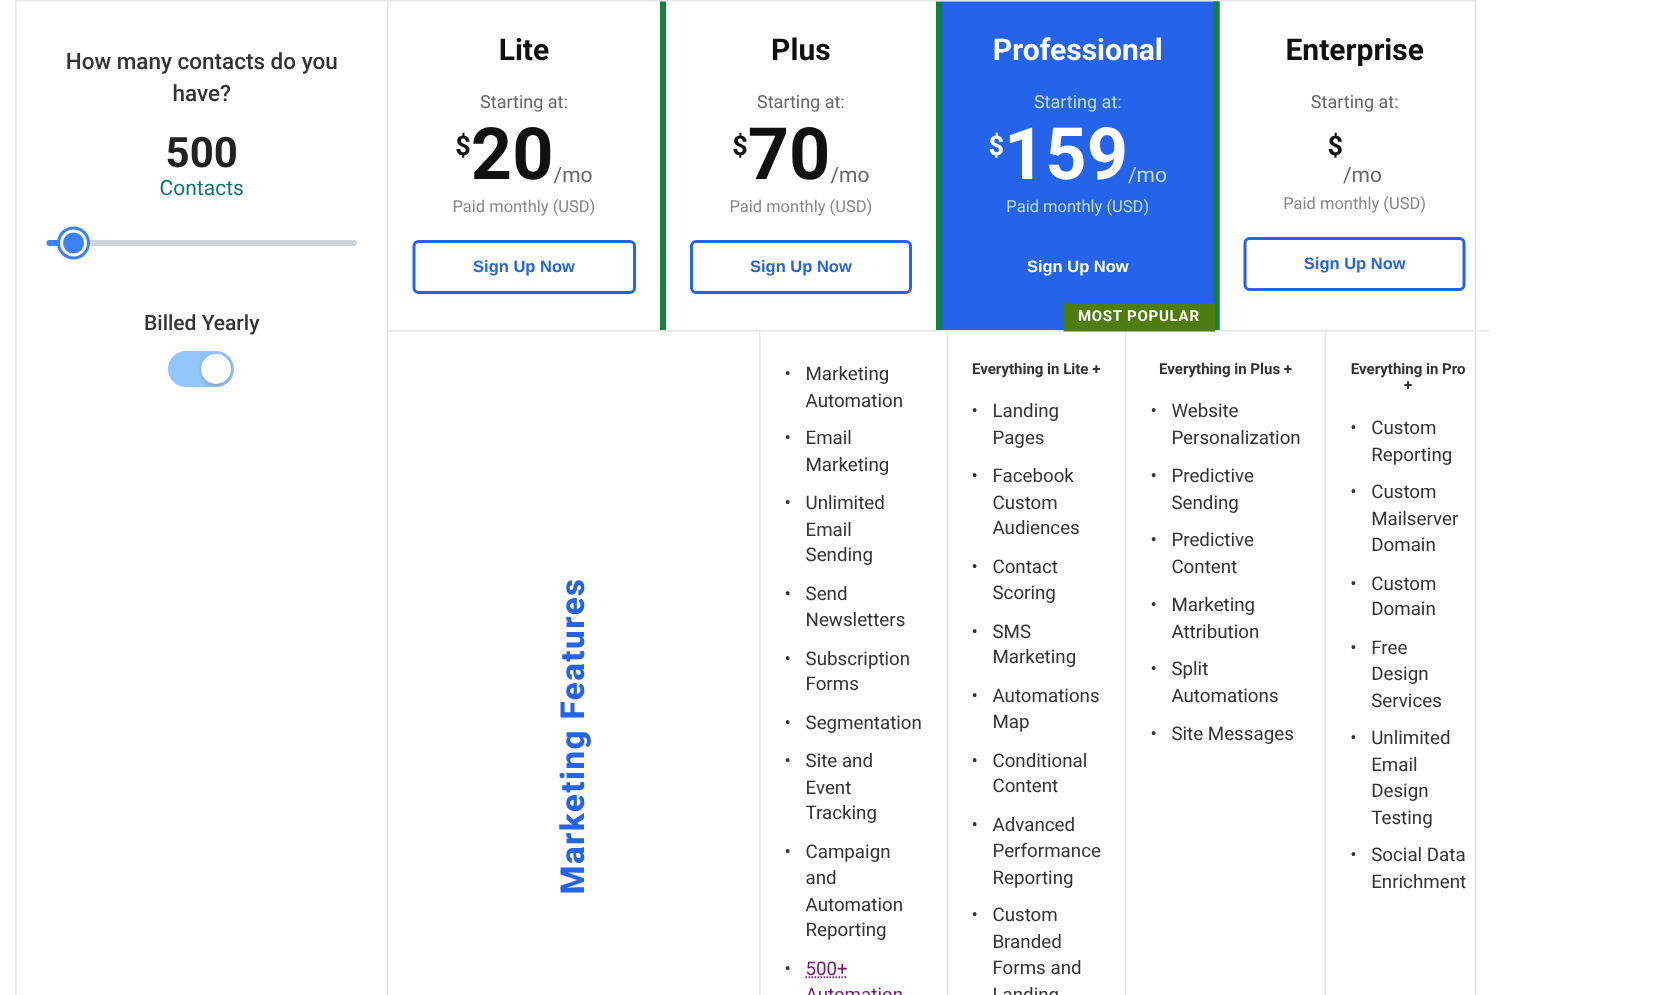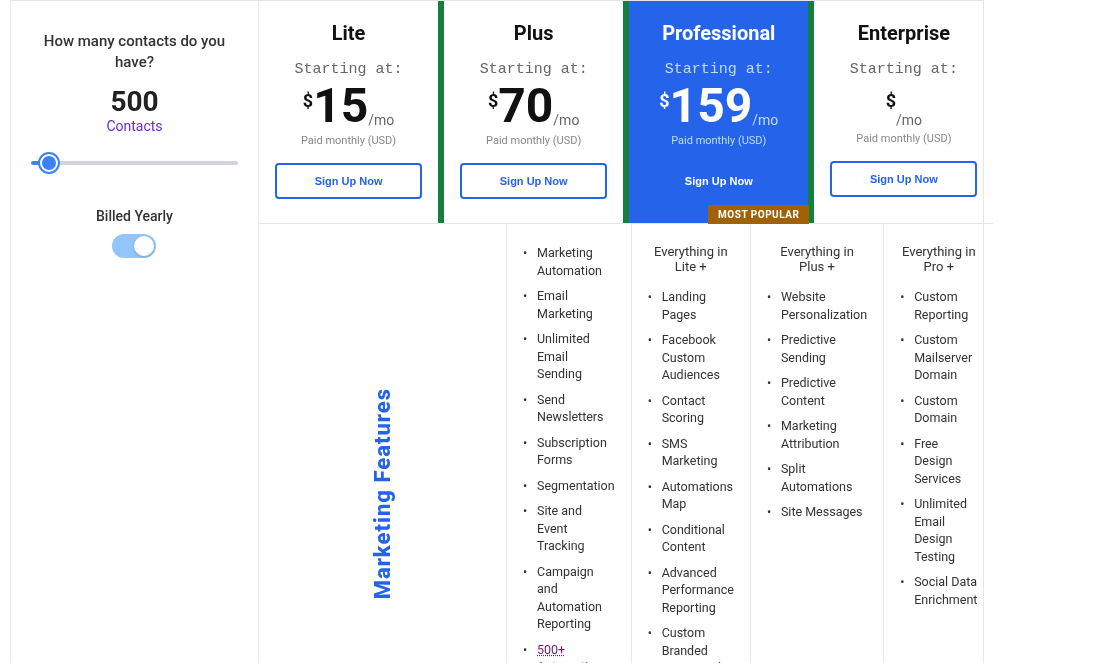--- a/index.html
+++ b/index.html
@@ -35,21 +35,21 @@
       line-height: 1.4;
     }
     .contact-count {
       font-size: 28px;
       font-weight: 700;
       color: #222;
       text-align: center;
     }
     .contact-label {
       font-size: 14px;
-      color: #6d28d9;
+      color: #0f766e;
       text-align: center;
       margin-bottom: 18px;
     }
     .slider-wrapper {
       width: 100%;
       margin-bottom: 30px;
     }
     .slider {
       -webkit-appearance: none;
       appearance: none;
@@ -106,21 +106,21 @@
       flex: 1;
       display: flex;
       flex-direction: column;
     }
     .plans-header {
       display: flex;
       border-bottom: 1px solid #e5e7eb;
     }
     .plan-col {
       flex: 1;
-      border-right: 6px solid #15803d;
+      border-right: 4px solid #15803d;
       padding: 20px 16px 24px;
       text-align: center;
       position: relative;
     }
     .plan-col:last-child {
       border-right: none;
     }
     .plan-col.professional {
       background: #2563eb;
       color: #fff;
@@ -131,33 +131,32 @@
       color: #111;
       margin-bottom: 16px;
     }
     .plan-col.professional .plan-name {
       color: #fff;
     }
     .most-popular-badge {
       position: absolute;
       bottom: -1px;
       right: -1px;
-      background: #a16207;
+      background: #4d7c0f;
       color: #fff;
       font-size: 10px;
       font-weight: 700;
       padding: 4px 10px;
       letter-spacing: 0.5px;
       text-transform: uppercase;
     }
     .starting-at {
-      font-size: 15px;
+      font-size: 12px;
       color: #666;
       margin-bottom: 4px;
-      font-family: Liberation Mono, monospace;
     }
     .plan-col.professional .starting-at {
       color: #bfdbfe;
     }
     .price-row {
       display: flex;
       align-items: flex-start;
       justify-content: center;
       margin-bottom: 4px;
     }
@@ -243,22 +242,22 @@
     .feature-col {
       flex: 1;
       border-right: 1px solid #e5e7eb;
       padding: 20px 16px;
       vertical-align: top;
     }
     .feature-col:last-child {
       border-right: none;
     }
     .feature-heading {
-      font-size: 13px;
-      font-weight: 400;
+      font-size: 10px;
+      font-weight: 700;
       color: #333;
       margin-bottom: 14px;
       text-align: center;
     }
     .feature-list {
       list-style: none;
       padding: 0;
     }
     .feature-list li {
       font-size: 12.5px;
@@ -300,21 +299,21 @@
 
   <div class="plans-area">
 
     <div class="plans-header">
 
       <div class="plan-col">
         <div class="plan-name">Lite</div>
         <div class="starting-at">Starting at:</div>
         <div class="price-row">
           <span class="price-dollar">$</span>
-          <span class="price-amount">15</span>
+          <span class="price-amount">20</span>
           <span class="price-mo">/mo</span>
         </div>
         <div class="paid-monthly">Paid monthly (USD)</div>
         <button class="signup-btn">Sign Up Now</button>
       </div>
 
       <div class="plan-col">
         <div class="plan-name">Plus</div>
         <div class="starting-at">Starting at:</div>
         <div class="price-row">

